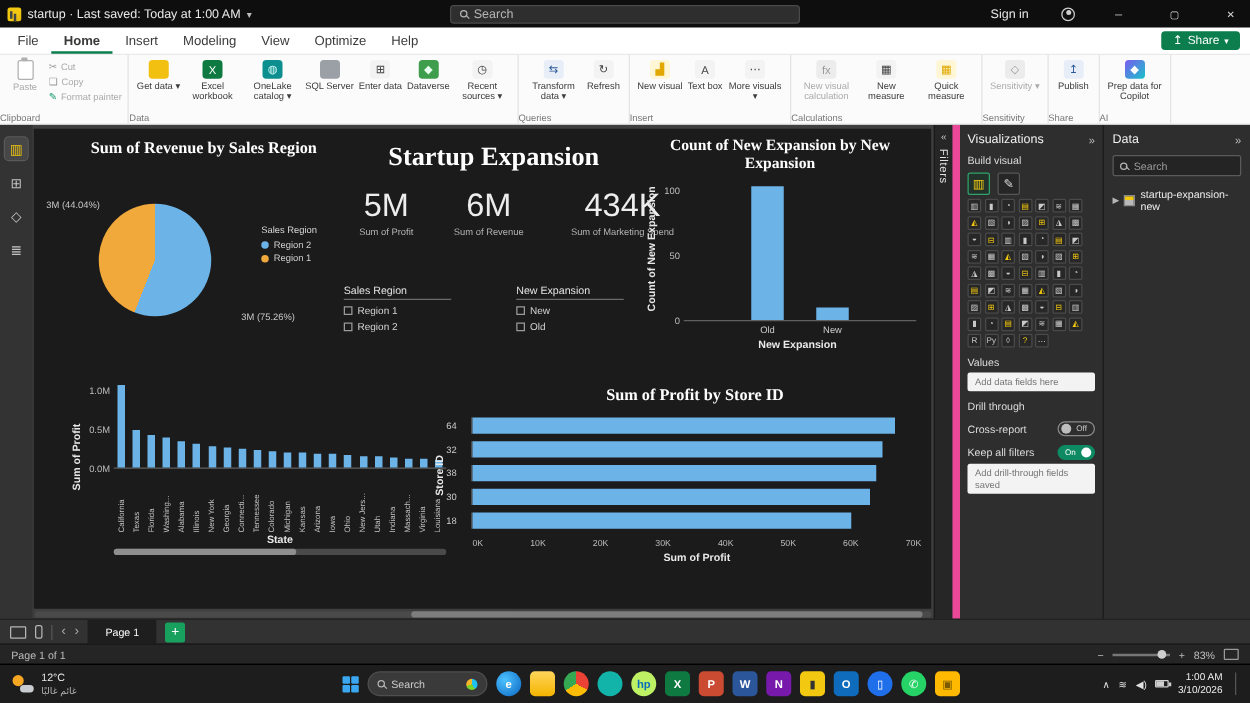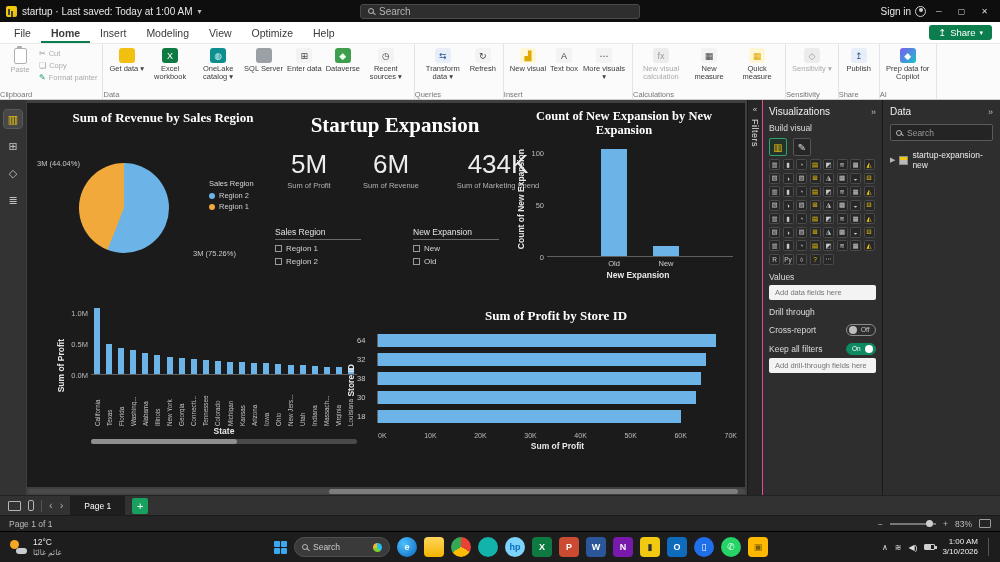--- a/index.html
+++ b/index.html
@@ -9,21 +9,21 @@
 
   
   .titlebar{flex:0 0 22px;background:#0e0e0e;display:flex;align-items:center;color:#e8e8e8;font-size:10px;position:relative;padding:0 6px}
   .tb-left{display:flex;align-items:center;gap:5px}
   .pbi-logo{width:11px;height:11px;border-radius:2px;background:linear-gradient(135deg,#f2c811 60%,#e2b70a);display:inline-block;position:relative}
   .pbi-logo::after{content:"";position:absolute;left:2px;bottom:2px;width:2px;height:6px;background:#444;box-shadow:3px 2px 0 #444}
   .tb-caret{color:#bdbdbd;font-size:8px}
   .tb-search{position:absolute;left:50%;transform:translateX(-50%);width:280px;height:15px;background:#2e2e2e;border:1px solid #4a4a4a;border-radius:3px;display:flex;align-items:center;gap:5px;padding:0 7px;color:#b5b5b5}
   .mag{width:6px;height:6px;border:1.2px solid #b5b5b5;border-radius:50%;position:relative;flex:0 0 auto}
   .mag::after{content:"";position:absolute;width:4px;height:1.2px;background:#b5b5b5;transform:rotate(45deg);right:-3px;bottom:-1px}
-  .tb-right{margin-left:auto;display:flex;align-items:center;gap:4px}
+  .tb-right{margin-left:auto;display:flex;align-items:center;gap:26px}
   .avatar{width:11px;height:11px;border:1px solid #cfcfcf;border-radius:50%;position:relative}
   .avatar::after{content:"";position:absolute;left:2.5px;top:1.5px;width:4px;height:4px;border-radius:50%;background:#cfcfcf}
   .winbtn{color:#d8d8d8;font-size:8px;padding:0 6px;cursor:default}
 
   
   .menubar{flex:0 0 22px;background:#fff;display:flex;align-items:flex-end;padding:0 4px;position:relative;border-bottom:1px solid #e9e9e9}
   .mtab{font-size:10.5px;color:#3a3a3a;padding:3px 10px 4px;cursor:default}
   .mtab.active{font-weight:bold;box-shadow:inset 0 -2px 0 #0c7d4d}
   .share-btn{position:absolute;right:8px;top:3px;background:#0c7d4d;color:#fff;font-size:9.5px;border-radius:3px;padding:2px 9px;display:flex;align-items:center;gap:4px}
 
@@ -127,21 +127,21 @@
   .stbar{height:13px}
   .st-xticks{display:flex;justify-content:space-between;margin-left:33px;font-size:7px;color:#bdbdbd;margin-top:3px}
   .st-xlab{text-align:center;margin-left:33px;margin-top:2px}
 
   
   .filters-strip{flex:0 0 15px;background:#262626;border-left:1px solid #191919;display:flex;flex-direction:column;align-items:center;padding-top:5px;gap:5px}
   .fs-caret{color:#c9c9c9;font-size:8px}
   .fs-label{font-size:9px;color:#e0e0e0;letter-spacing:.5px}
 
   
-  .viz-panel{flex:0 0 120px;background:#2e2e2e;border-left:1px solid #ec4899;color:#e6e6e6;padding:6px 6px;font-size:8.5px;overflow:hidden}
+  .viz-panel{flex:0 0 120px;background:#2e2e2e;border-left:6px solid #ec4899;color:#e6e6e6;padding:6px 6px;font-size:8.5px;overflow:hidden}
   .vp-head{display:flex;justify-content:space-between;align-items:center;font-size:10px;color:#f0f0f0}
   .vp-collapse{color:#bbb;font-size:9px}
   .vp-sub{margin-top:6px;color:#dcdcdc}
   .bv-icons{display:flex;gap:6px;margin:5px 0 3px}
   .bv-ic{width:18px;height:18px;border:1px solid #555;border-radius:2px;display:flex;align-items:center;justify-content:center;font-size:10px;color:#f2c80f;background:#262626}
   .bv-ic.selected{border-color:#2ea36b;background:#23332b}
   .bv-ic.fmt{color:#d8d8d8}
   .viz-grid{display:flex;flex-wrap:wrap;gap:2.5px;margin-top:3px}
   .vicon{width:11px;height:11px;border:1px solid #4a4a4a;border-radius:1.5px;display:flex;align-items:center;justify-content:center;font-size:6.5px;color:#c9c9c9;background:#272727}
   .vicon:nth-child(4n){color:#f2c80f}
@@ -683,21 +683,21 @@
             <span class="tg-text">Off</span>
           </span>
       </div>
       <div class="vp-row">
         <span>Keep all filters</span>
         <span class="toggle on">
             <span class="tg-text">On</span>
             <span class="knob"></span>
           </span>
       </div>
-      <div class="field-box">Add drill-through fields here</div>
+      <div class="field-box">Add drill-through fields saved</div>
     </div>
 
     <div class="data-panel">
       <div class="dp-head">
         <span>Data</span>
         <span class="vp-collapse">»</span>
       </div>
       <div class="dp-search">
         <span class="mag"></span>
         <span>Search</span>
@@ -754,21 +754,21 @@
       <span class="task-search">
         <span class="mag"></span>
         <span>Search</span>
         <span class="bing-dot"></span>
       </span>
       <span style="display:flex;gap:7px">
           <div class="tapp round" style="background: radial-gradient(circle at 35% 35%, rgb(76, 195, 255), rgb(11, 100, 192)); color: rgb(255, 255, 255);">e</div>
           <div class="tapp" style="background: linear-gradient(rgb(255, 214, 92), rgb(244, 180, 0)); color: rgb(255, 255, 255);"></div>
           <div class="tapp round" style="background: conic-gradient(rgb(234, 67, 53) 0deg, rgb(234, 67, 53) 33%, rgb(251, 188, 5) 33%, rgb(251, 188, 5) 66%, rgb(52, 168, 83) 66%, rgb(52, 168, 83) 100%); color: rgb(255, 255, 255);"></div>
           <div class="tapp round" style="background: rgb(18, 179, 168); color: rgb(255, 255, 255);"></div>
-          <div class="tapp round" style="background: #7dd3fc; color: rgb(10, 110, 189);">hp</div>
+          <div class="tapp round" style="background: #bef264; color: rgb(10, 110, 189);">hp</div>
           <div class="tapp" style="background: rgb(14, 122, 65); color: rgb(255, 255, 255);">X</div>
           <div class="tapp" style="background: rgb(203, 74, 50); color: rgb(255, 255, 255);">P</div>
           <div class="tapp" style="background: rgb(43, 87, 154); color: rgb(255, 255, 255);">W</div>
           <div class="tapp" style="background: rgb(119, 25, 170); color: rgb(255, 255, 255);">N</div>
           <div class="tapp" style="background: rgb(242, 200, 17); color: rgb(51, 51, 51);">▮</div>
           <div class="tapp" style="background: rgb(15, 108, 189); color: rgb(255, 255, 255);">O</div>
           <div class="tapp round" style="background: rgb(31, 111, 235); color: rgb(255, 255, 255);">▯</div>
           <div class="tapp round" style="background: rgb(37, 211, 102); color: rgb(255, 255, 255);">✆</div>
           <div class="tapp" style="background: rgb(255, 185, 0); color: rgb(122, 91, 0);">▣</div>
         </span>

